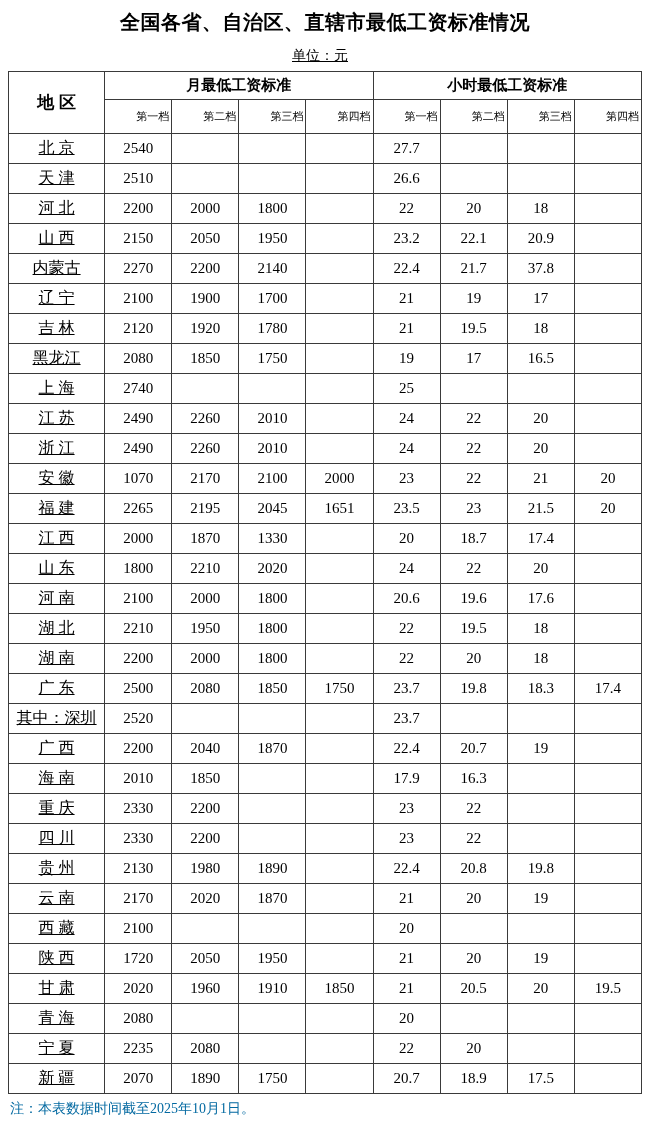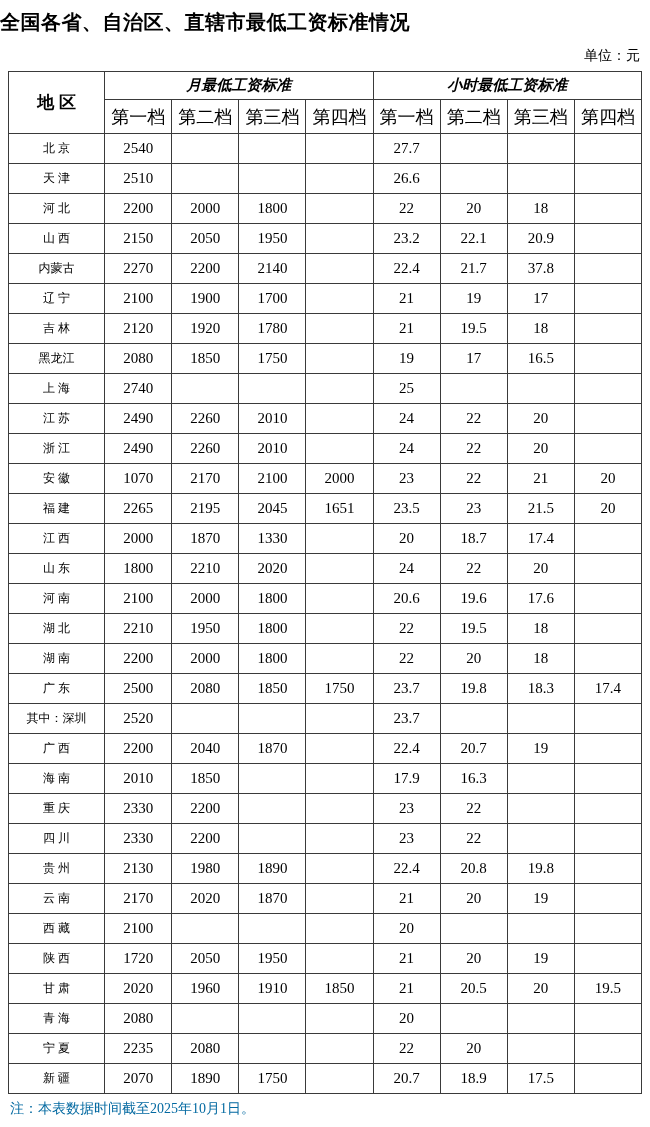--- a/index.html
+++ b/index.html
@@ -10,31 +10,33 @@
   }
   body {
     font-family: "Liberation Serif", "DejaVu Serif", serif;
     color: #000000;
     position: relative;
     height: 1127px;
     overflow: hidden;
   }
   .page-title {
     margin: 9px 0 0 0;
+    text-align: center;
     font-family: "Liberation Sans", "DejaVu Sans", sans-serif;
     font-weight: bold;
     font-size: 20px;
     letter-spacing: 0.5px;
     color: #000000;
   }
   .unit-row {
     margin: 11px 10px 6px 0;
-    text-align: right;
+    text-align: center;
     font-size: 14px;
     color: #000000;
+    text-decoration: underline;
   }
   table.wage-table {
     border-collapse: collapse;
     table-layout: fixed;
     width: 634px;
     margin: 0 8px;
   }
   .wage-table th, .wage-table td {
     border: 1px solid #3a3a3a;
     text-align: center;
@@ -44,38 +46,39 @@
     white-space: nowrap;
   }
   .wage-table { border: 1.5px solid #3a3a3a; }
   .col-region { width: 96px; }
   .col-tier { width: 67px; }
   th.group-head {
     font-family: "Liberation Sans", "DejaVu Sans", sans-serif;
     font-weight: bold;
     font-size: 15px;
     height: 27px;
-    font-style: italic;
   }
   th.region-head {
     font-family: "Liberation Sans", "DejaVu Sans", sans-serif;
     font-weight: bold;
     font-size: 17px;
   }
   th.tier-head {
     font-weight: normal;
-    font-size: 18px;
+    font-size: 11px;
     height: 33px;
+    text-align: right;
   }
   .wage-table td {
     height: 29px;
     font-size: 15px;
   }
   td.region {
-    font-size: 12px;
+    font-size: 16px;
+    text-decoration: underline;
   }
   td.num {
     font-family: "Liberation Serif", "DejaVu Serif", serif;
   }
   .footnote {
     margin: 6px 0 0 10px;
     font-size: 14px;
     color: #0369a1;
   }
 </style>

